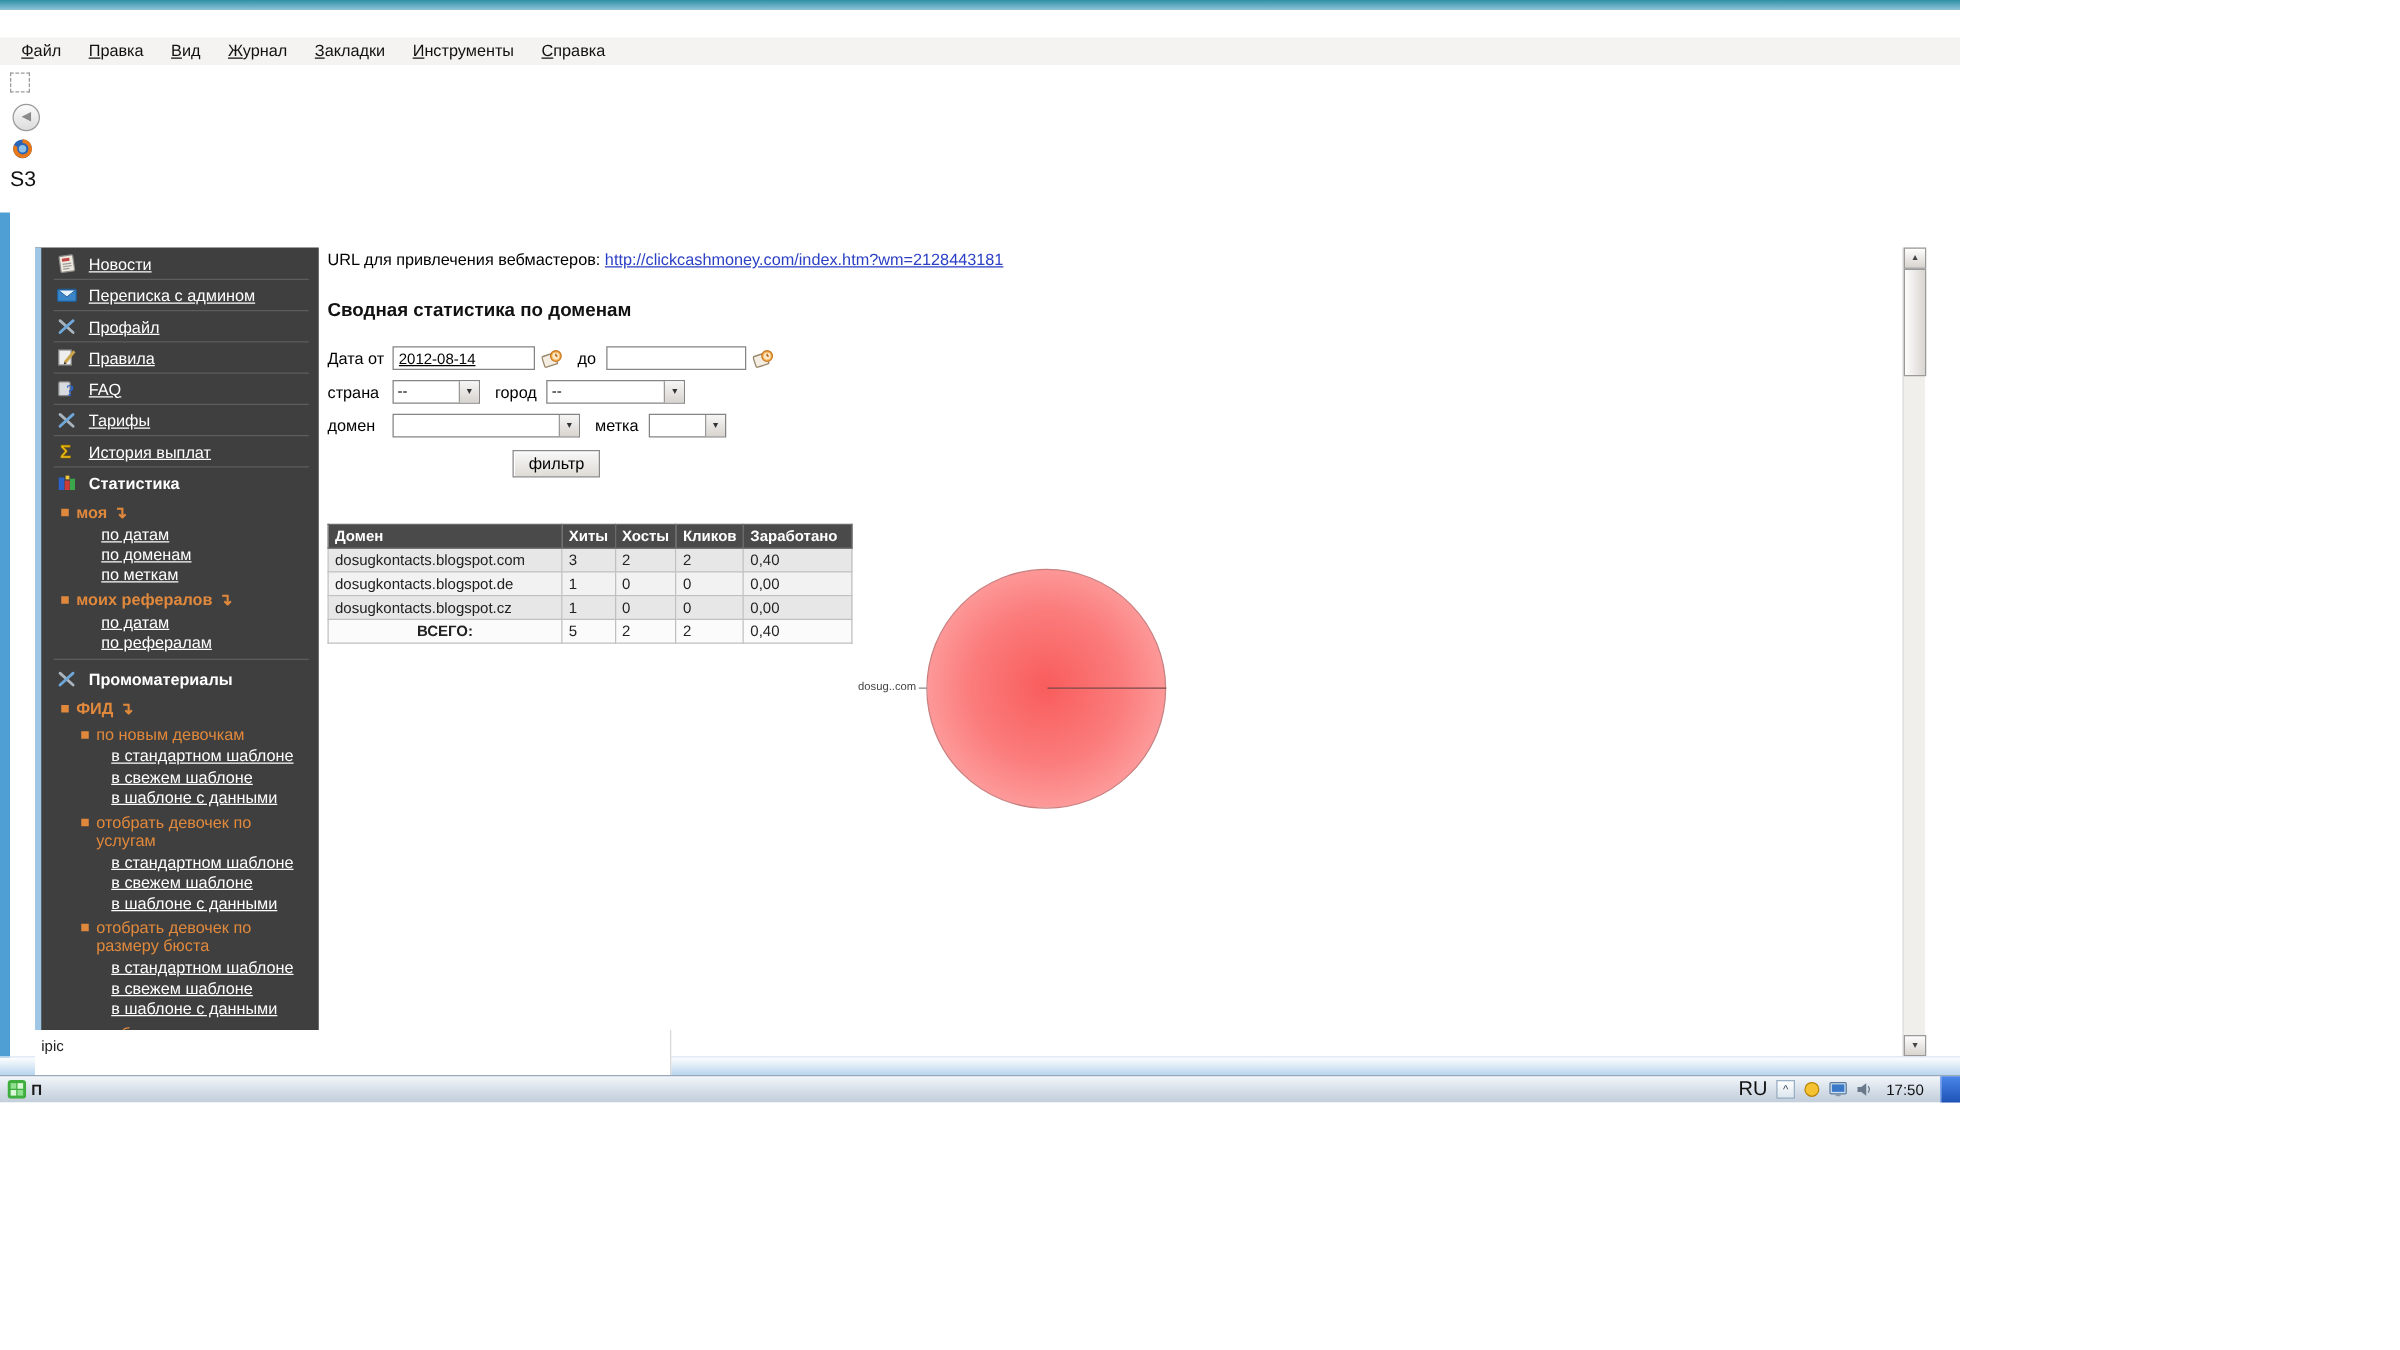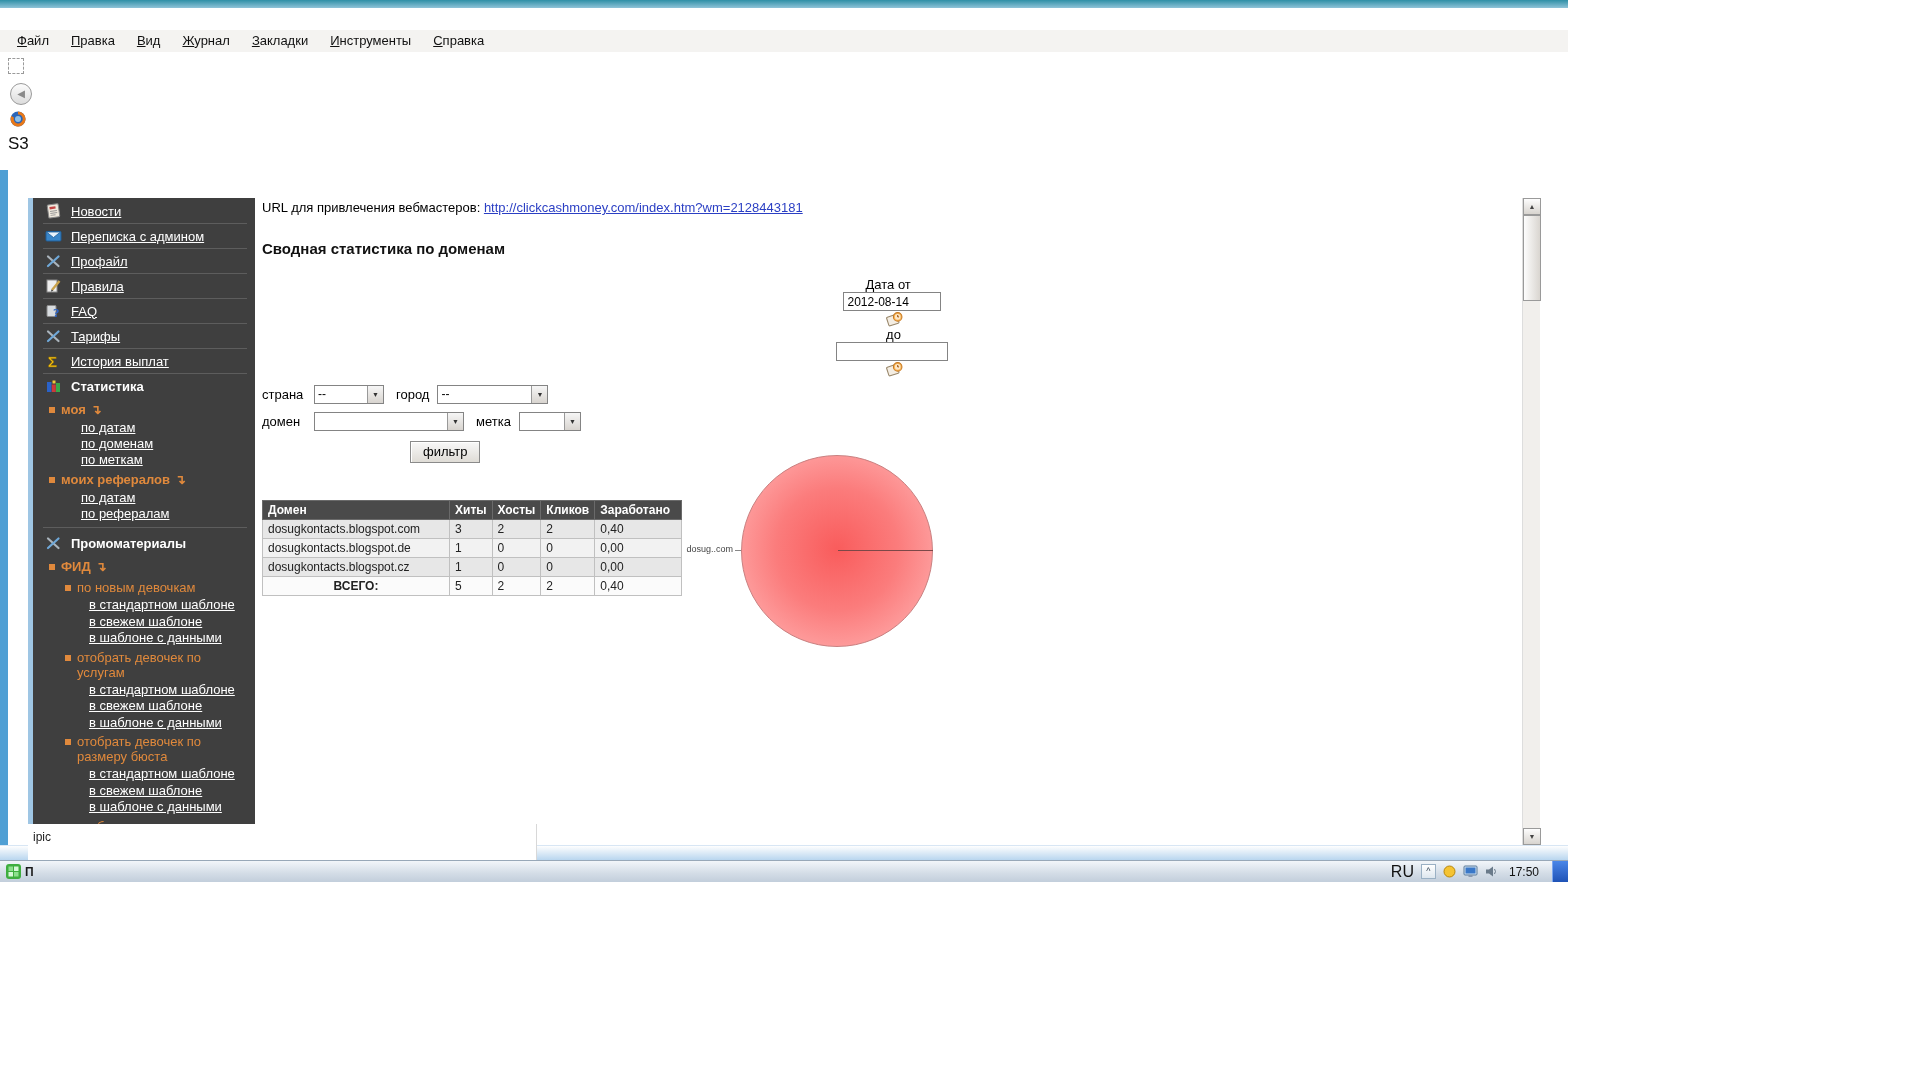--- a/index.html
+++ b/index.html
@@ -218,23 +218,23 @@
     </div>
   </div>
 
   <div class="content">
     <div class="url-line">
       <span>URL для привлечения вебмастеров:</span>
       <a>http://clickcashmoney.com/index.htm?wm=2128443181</a>
     </div>
     <div class="page-heading">Сводная статистика по доменам</div>
 
-    <div class="f-row" style="margin-top:20px;flex-direction:column;">
+    <div class="f-row" style="margin-top:20px;">
       <span class="f-label">Дата от</span>
-      <input class="txt" style="width: 98px;" value="2012-08-14">
+      <input class="txt" style="width: 114px; text-decoration: underline;" value="2012-08-14">
       <svg class="cal-icn" viewBox="0 0 16 15">
           <rect x="1.5" y="4.5" width="10" height="8.5" rx="1" fill="#f4ede2" stroke="#98866a" transform="rotate(-18 6 9)"></rect>
           <circle cx="11" cy="5.5" r="4" fill="#f8b85a" stroke="#c87820"></circle>
           <circle cx="11" cy="5.5" r="2.6" fill="#fde6c8"></circle>
           <line x1="11" y1="5.5" x2="11" y2="3.8" stroke="#a05a10"></line>
           <line x1="11" y1="5.5" x2="12.3" y2="5.5" stroke="#a05a10"></line>
         </svg>
       <span class="f-label2">до</span>
       <input class="txt" style="width: 112px;" value="">
       <svg class="cal-icn" viewBox="0 0 16 15">

